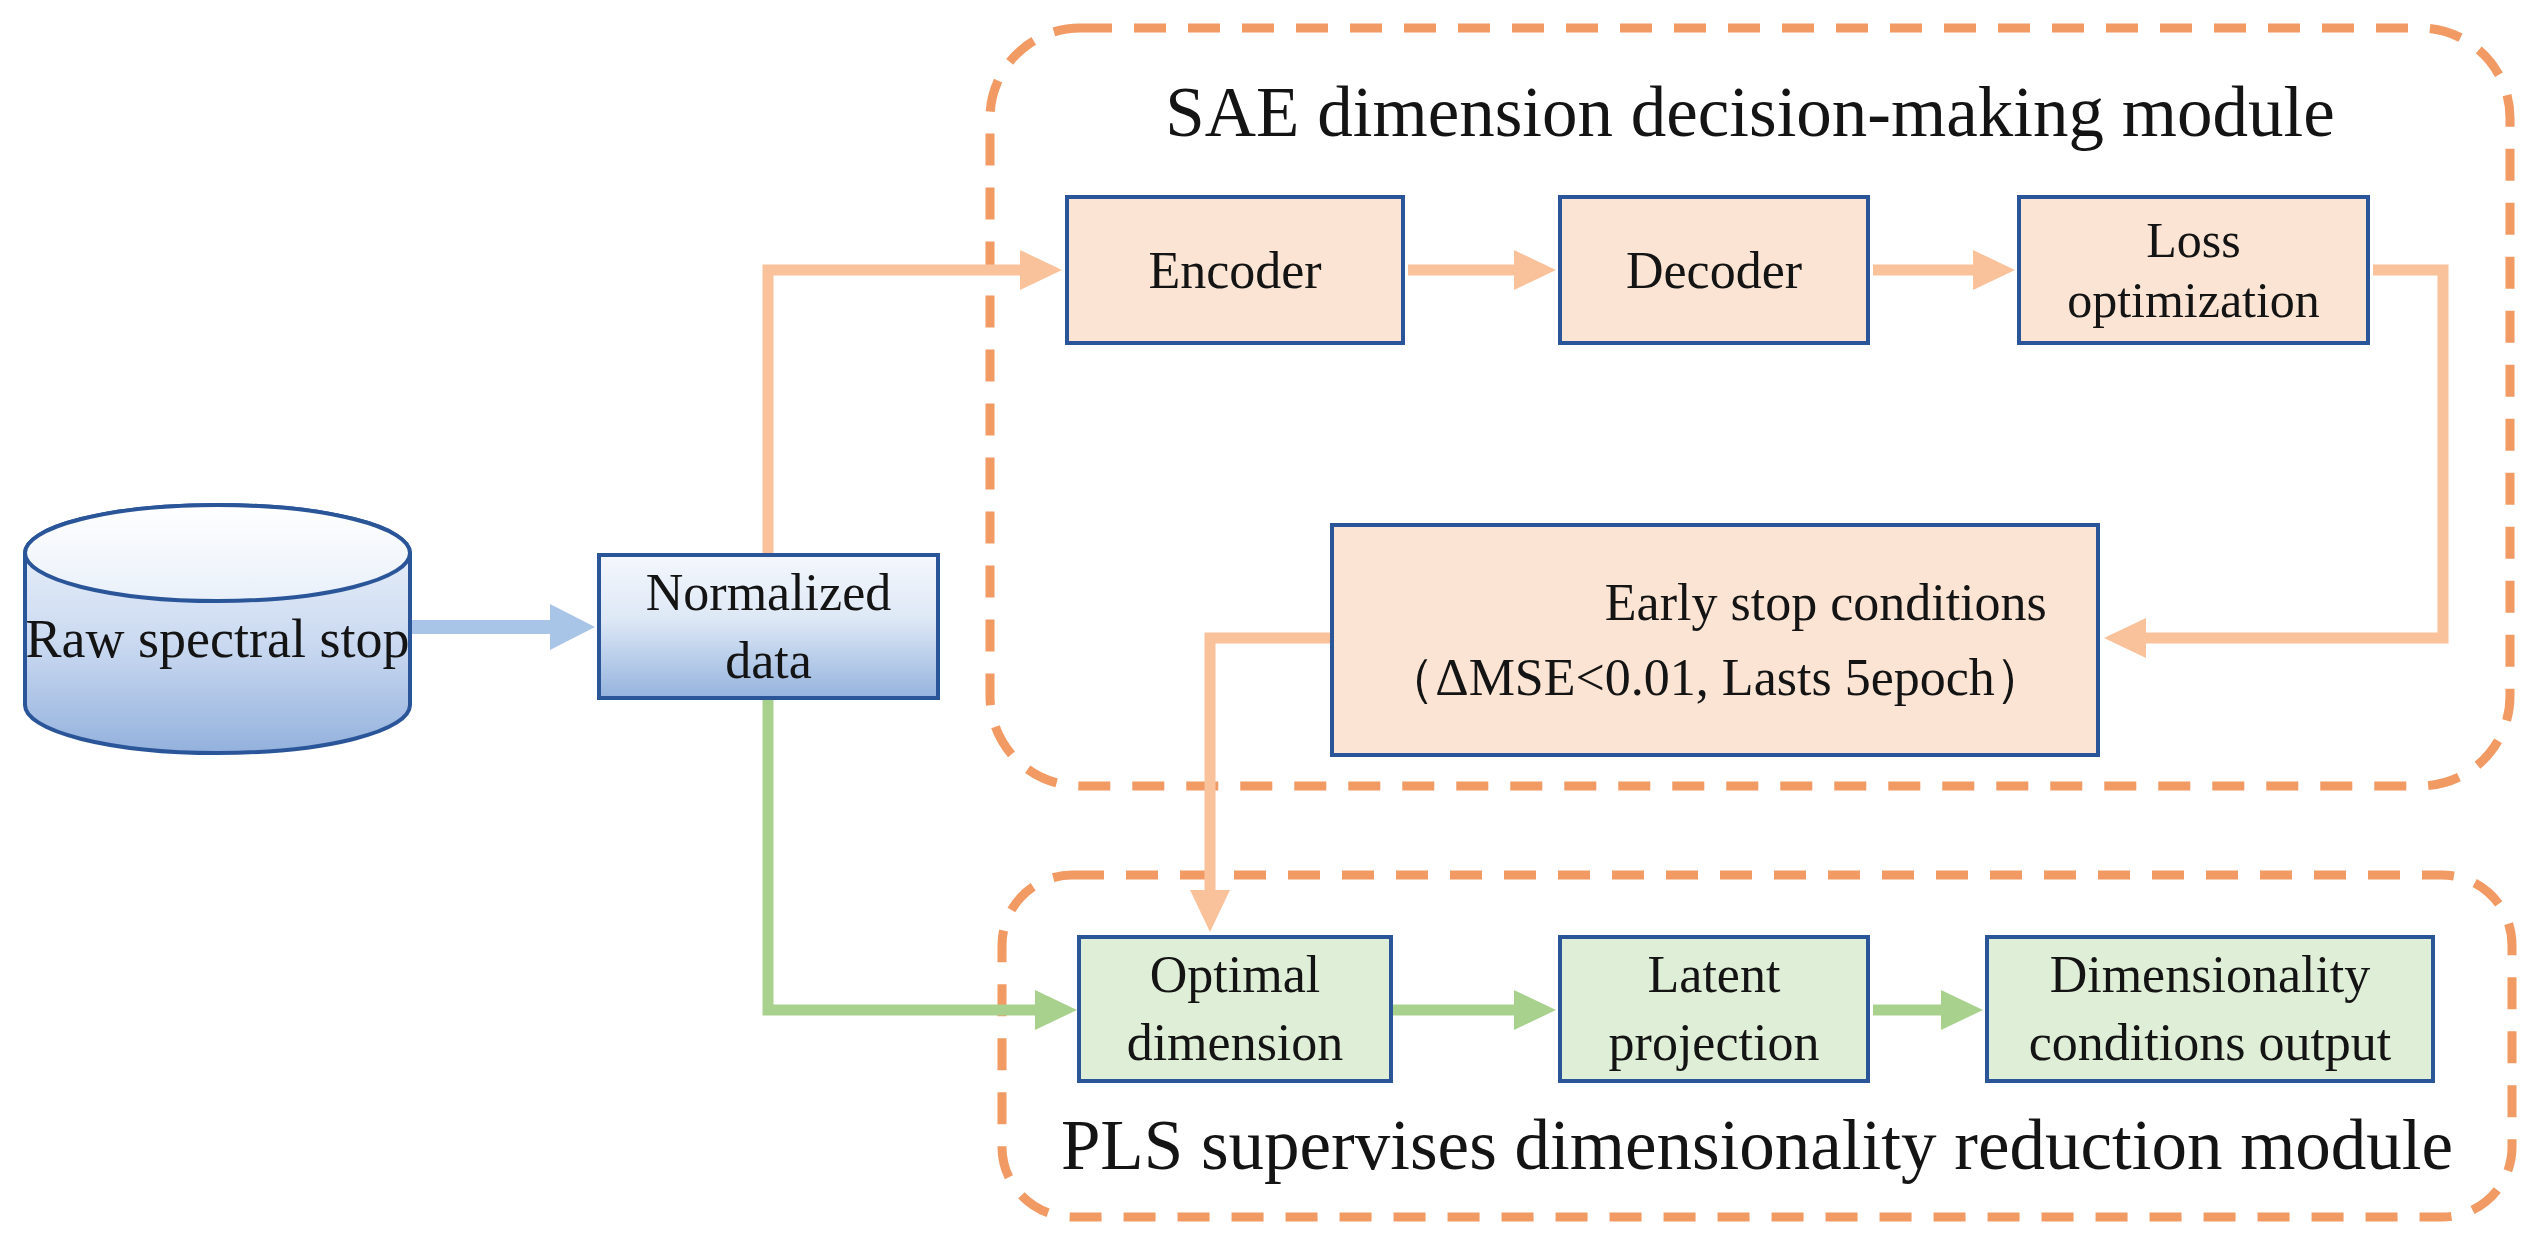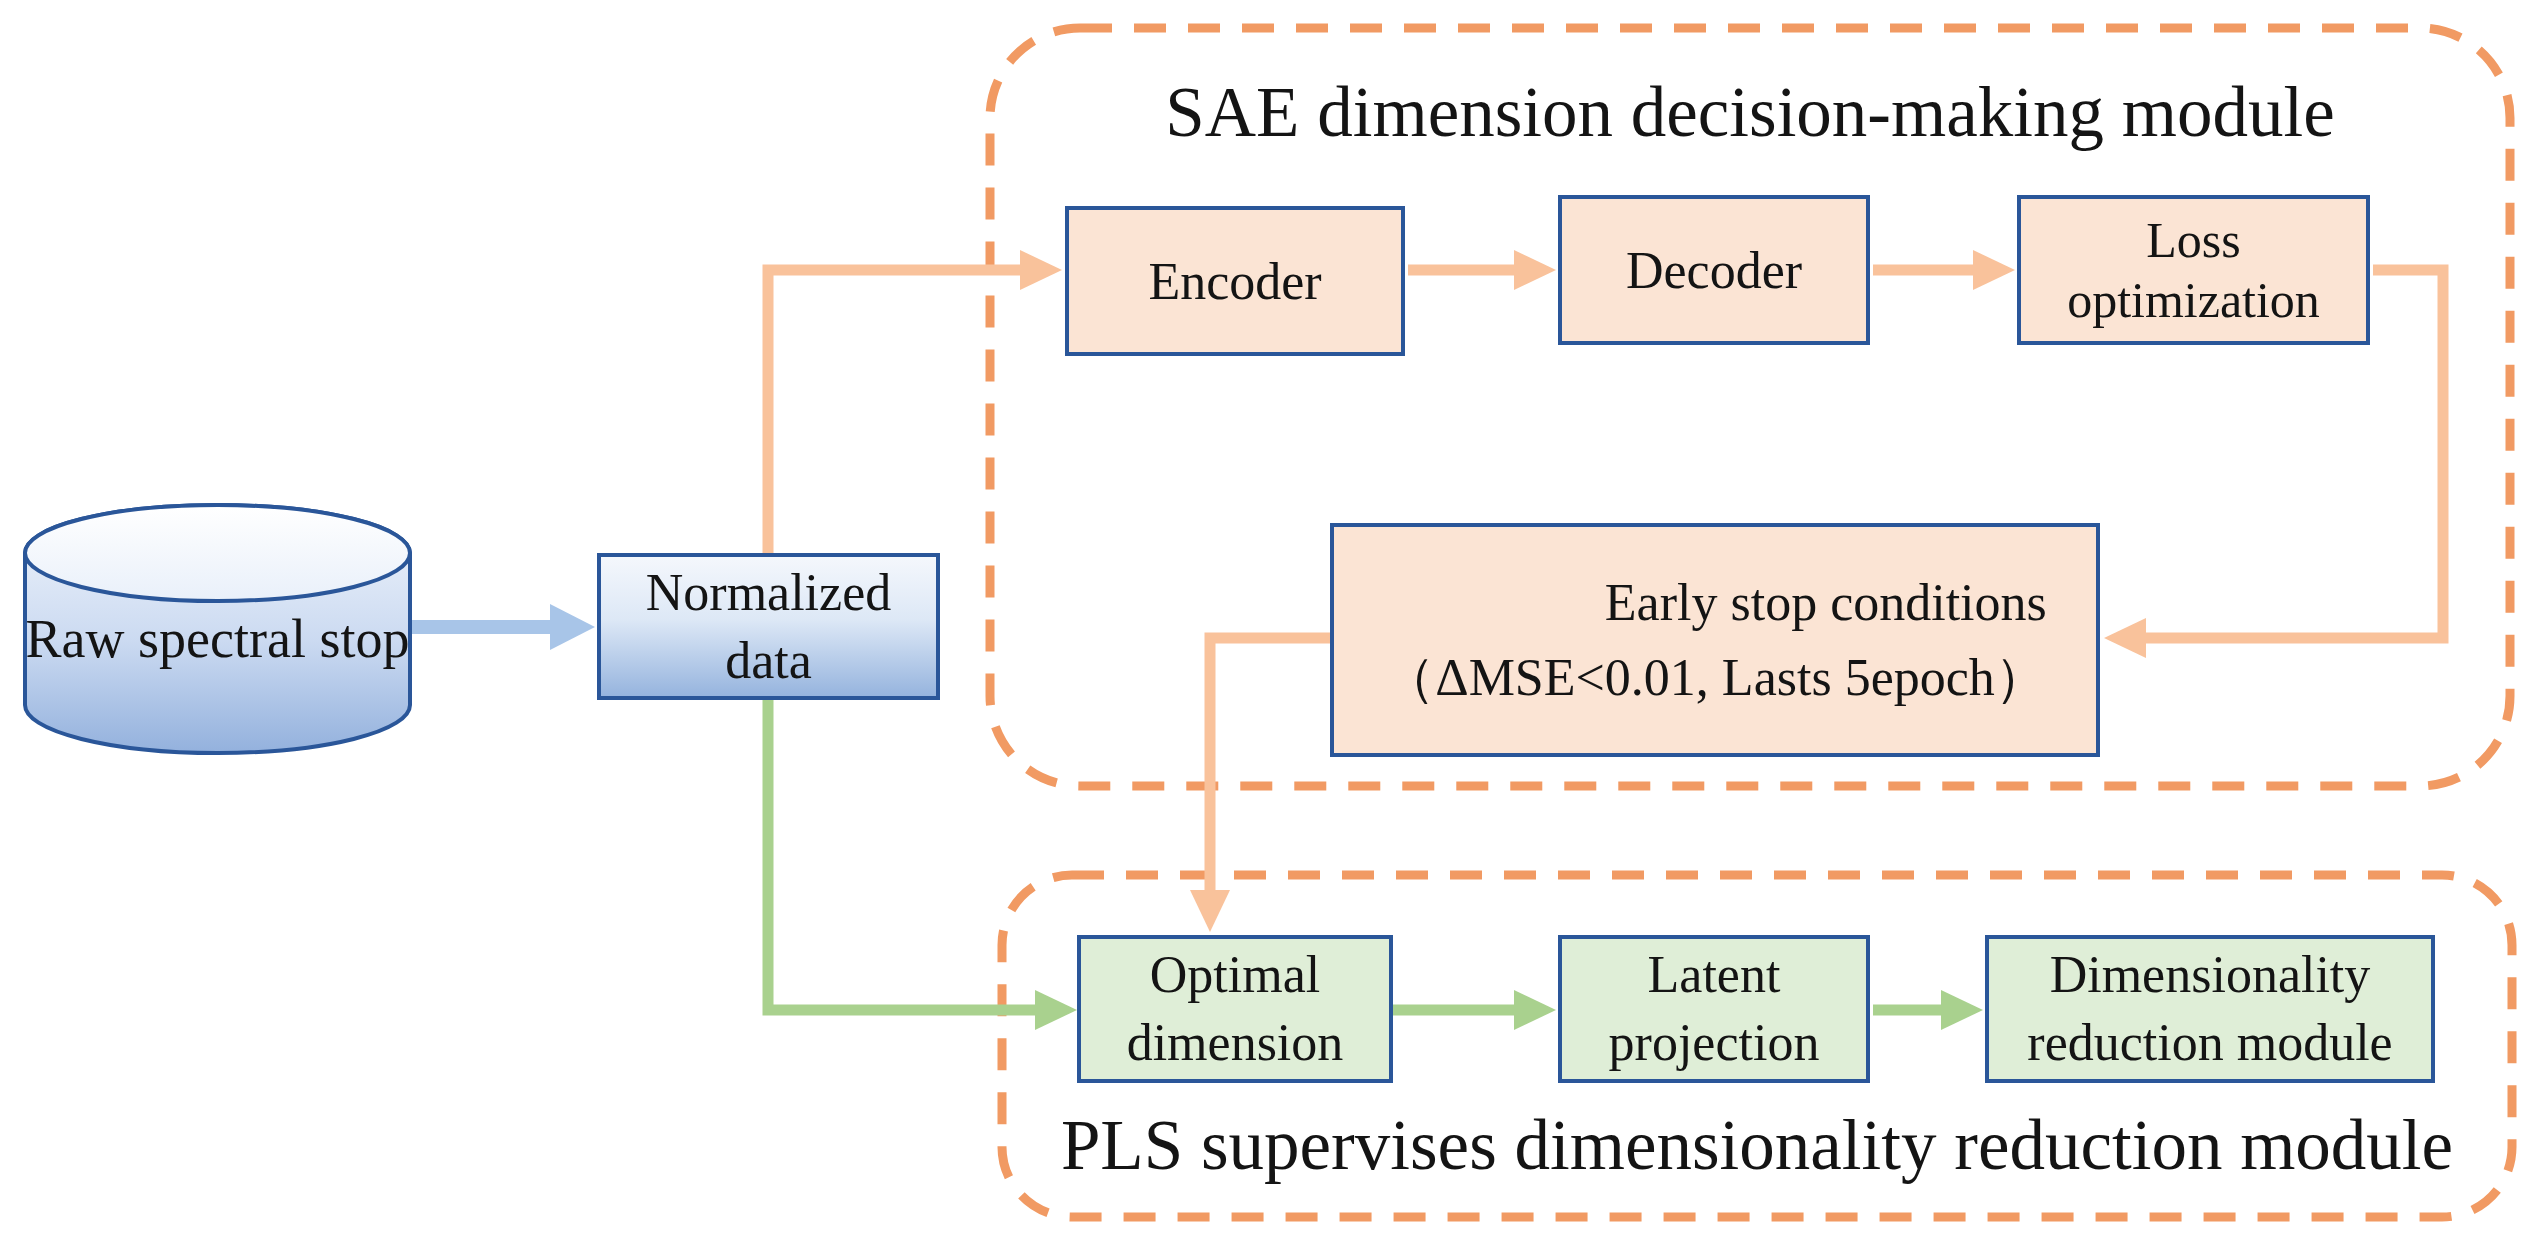--- a/index.html
+++ b/index.html
@@ -110,34 +110,34 @@
       <ellipse cx="217.5" cy="553" rx="192.5" ry="48" fill="url(#cylTop)" stroke="#2a5699" stroke-width="4"></ellipse>
     </g>
   </svg>
 
   <div class="cyl-label f54" style="left:25px;top:525px;width:385px;height:230px;">Raw spectral stop</div>
 
   <div class="box bluegrad f52" style="left:597px;top:553px;width:343px;height:147px;line-height:1.3;">Normalized data</div>
 
   <div class="module-title" style="left:990px;top:72px;width:1520px;">SAE dimension decision-making module</div>
 
-  <div class="box peach f52" style="left:1065px;top:195px;width:340px;height:150px;margin-top:11px;">Encoder</div>
+  <div class="box peach f52" style="left:1065px;top:195px;width:340px;height:150px;">Encoder</div>
 
   <div class="box peach" style="left:2017px;top:195px;width:353px;height:150px;font-size:50px;line-height:1.2;">Loss optimization</div>
 
   <div class="box peach f52" style="left:1558px;top:195px;width:312px;height:150px;">Decoder</div>
 
   <div class="box peach" style="left:1330px;top:523px;width:770px;height:234px;font-size:52px;line-height:1.45;">
     <div>
       <span class="early-line">Early stop conditions</span>
       <span class="early-line">（ΔMSE&lt;0.01, Lasts 5epoch）</span>
     </div>
   </div>
 
   <div class="box green f52" style="left:1077px;top:935px;width:316px;height:148px;line-height:1.3;">Optimal dimension</div>
 
   <div class="box green f52" style="left:1558px;top:935px;width:312px;height:148px;line-height:1.3;">Latent projection</div>
 
-  <div class="box green f52" style="left:1985px;top:935px;width:450px;height:148px;line-height:1.3;">Dimensionality reduction module</div>
+  <div class="box green f52" style="left:1985px;top:935px;width:450px;height:148px;line-height:1.3;">Dimensionality conditions output</div>
 
   <div class="module-title" style="left:1002px;top:1105px;width:1510px;">PLS supervises dimensionality reduction module</div>
 
 </div>
 
 </body></html>

